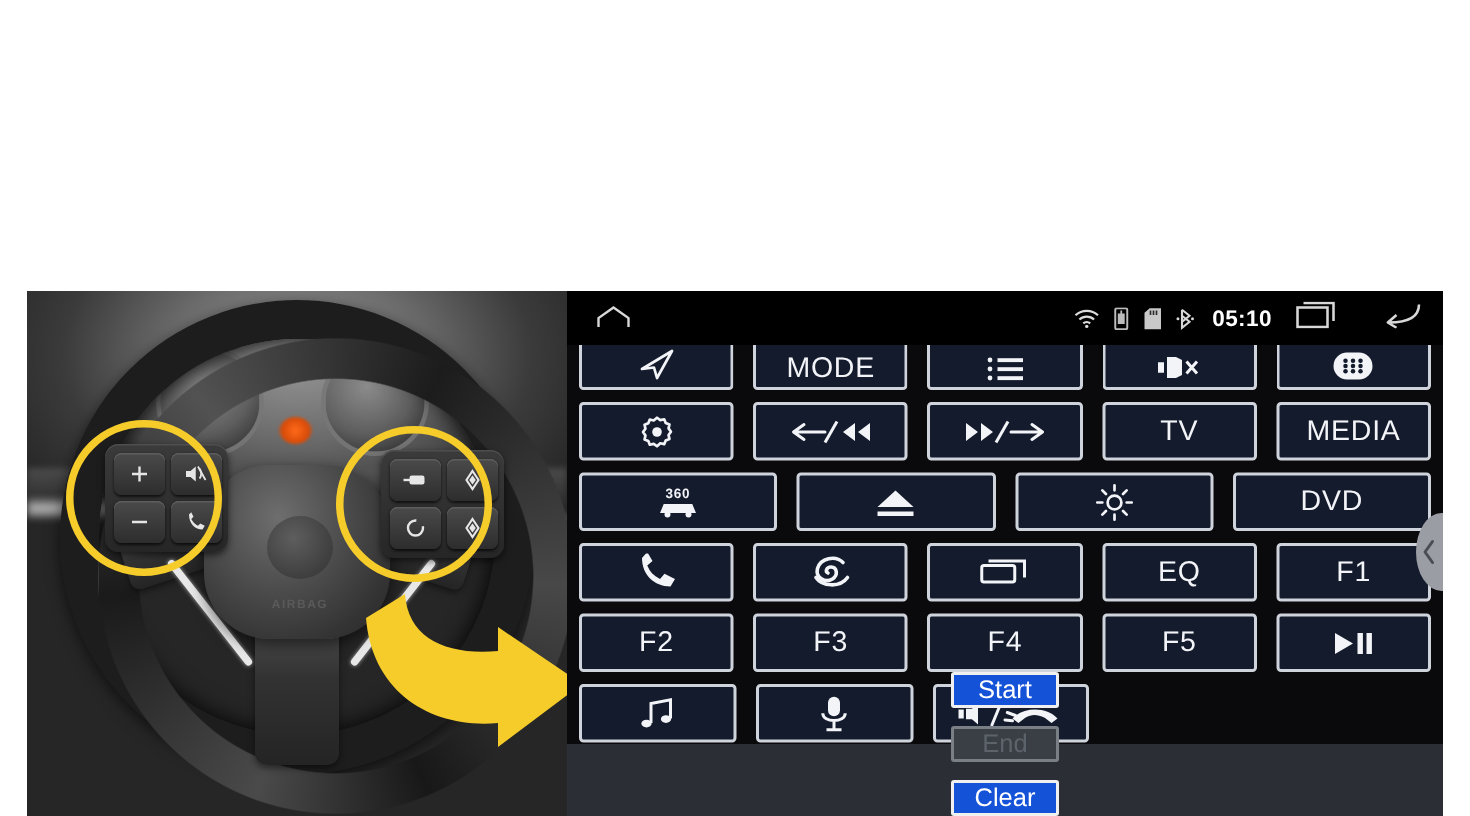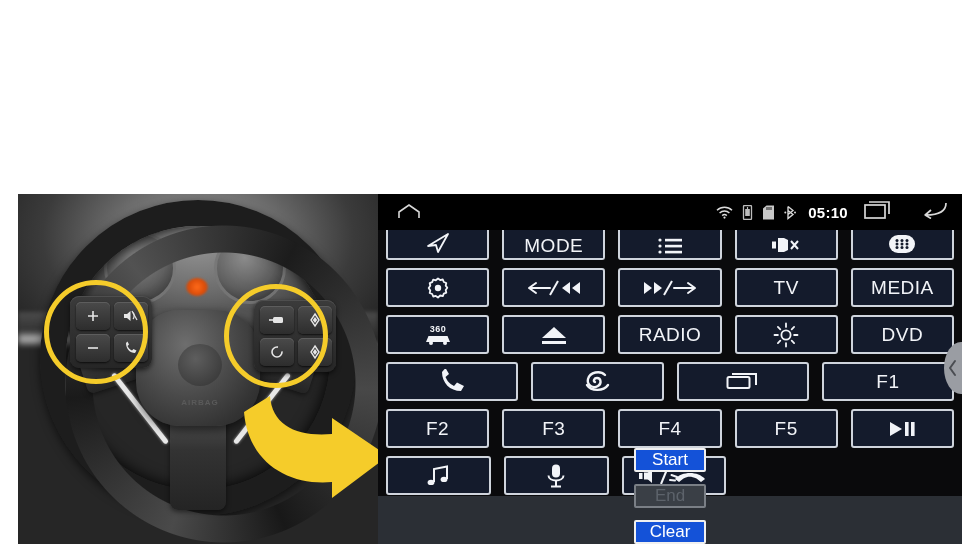--- a/index.html
+++ b/index.html
@@ -357,23 +357,20 @@
                 <circle cx="24" cy="21" r="2" fill="#f2f4f8"></circle>
             </svg>
           </div>
           <div class="btn">
             <svg width="30" height="22" viewBox="0 0 30 22">
               <path d="M15 3 L27 14 L3 14 Z" fill="#f2f4f8"></path>
               <rect x="3" y="17" width="24" height="3" fill="#f2f4f8"></rect>
             </svg>
           </div>
           <div class="btn">
-            <span class="lbl">RADIO</span>
-          </div>
-          <div class="btn">
             <svg width="26" height="26" viewBox="0 0 26 26">
               <circle cx="13" cy="13" r="4.6" fill="none" stroke="#f2f4f8" stroke-width="1.8"></circle>
               <g stroke="#f2f4f8" stroke-width="1.8" stroke-linecap="round">
                 <path d="M13 1.5v3.4M13 21.1v3.4M1.5 13h3.4M21.1 13h3.4"></path>
                 <path d="M4.9 4.9l2.4 2.4M18.7 18.7l2.4 2.4M21.1 4.9l-2.4 2.4M7.3 18.7l-2.4 2.4"></path>
               </g>
             </svg>
           </div>
           <div class="btn">
             <span class="lbl">DVD</span>
@@ -390,20 +387,23 @@
             <svg width="28" height="26" viewBox="0 0 28 26">
               <path d="M22 6 C17 1, 7 3, 5 10 C3.5 16, 10 20, 15 17 C19 14.5, 18 9, 14 9 C11 9, 10 12, 12 13" fill="none" stroke="#f2f4f8" stroke-width="2.4" stroke-linecap="round"></path>
               <path d="M4 16 C8 22, 20 23, 25 16" fill="none" stroke="#f2f4f8" stroke-width="2.4" stroke-linecap="round"></path>
             </svg>
           </div>
           <div class="btn">
             <svg width="34" height="20" viewBox="0 0 34 20">
               <rect x="1.5" y="5" width="22" height="11" rx="1.5" fill="none" stroke="#f2f4f8" stroke-width="2"></rect>
               <path d="M6 2 L30 2 L30 13" fill="none" stroke="#f2f4f8" stroke-width="2"></path>
             </svg>
+          </div>
+          <div class="btn">
+            <span class="lbl">EQ</span>
           </div>
           <div class="btn">
             <span class="lbl">F1</span>
           </div>
         </div>
 
         <div class="row">
           <div class="btn">
             <span class="lbl">F2</span>
           </div>

